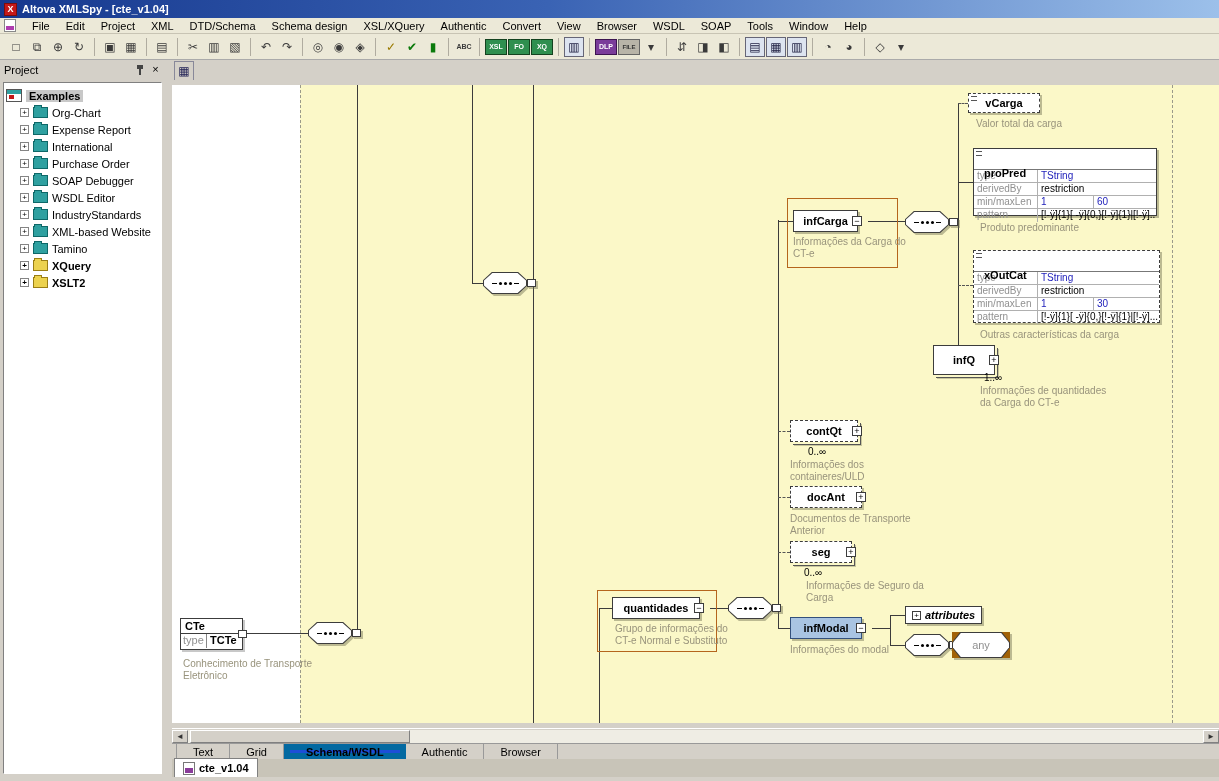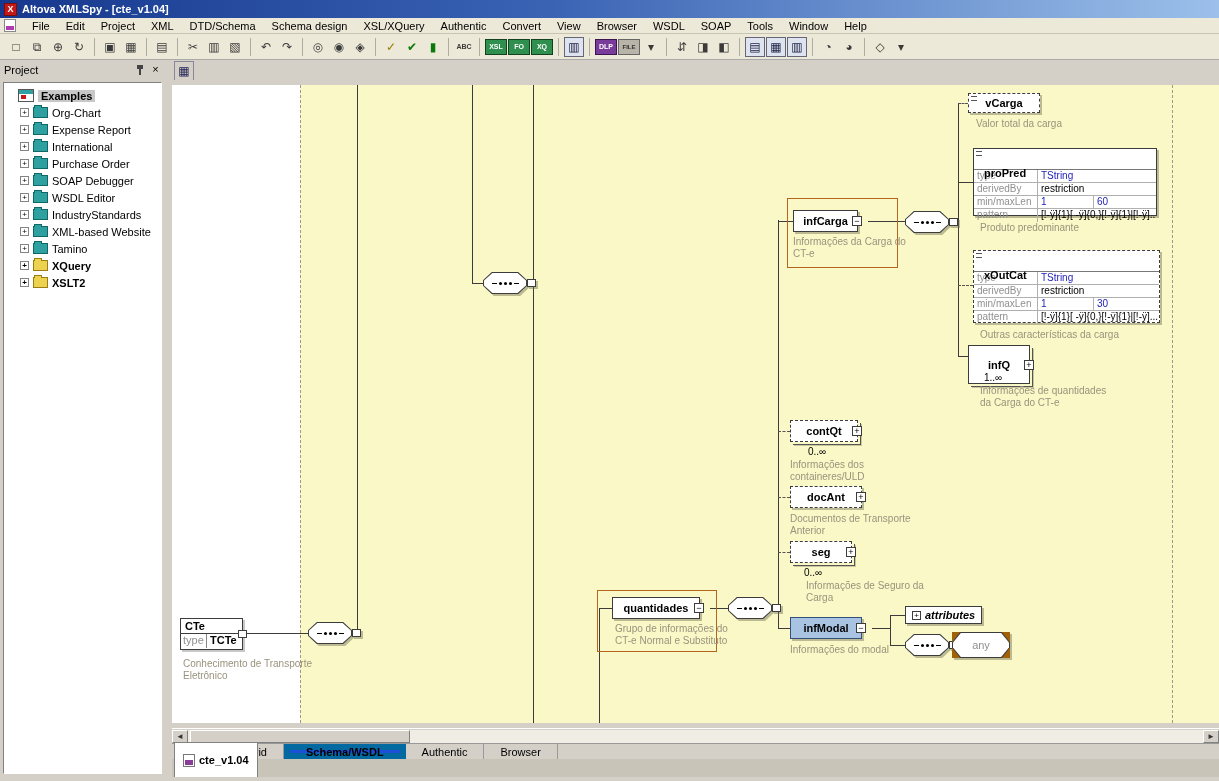--- a/index.html
+++ b/index.html
@@ -34,21 +34,21 @@
   .ppanel{position:absolute;left:0;top:60px;width:166px;height:721px;background:#d4d0c8}
   .ptitle{height:20px;display:flex;align-items:center;padding:0 4px;gap:4px}
   .ptitle .txt{flex:1}
   .pin{width:10px;height:12px;position:relative;cursor:default}
   .pin::before{content:"";position:absolute;left:2px;top:1px;width:6px;height:4px;background:#444}
   .pin::after{content:"";position:absolute;left:4px;top:5px;width:2px;height:6px;background:#444}
   .pclose{width:13px;height:13px;text-align:center;line-height:11px;font-size:11px;cursor:default}
   .tree{position:absolute;left:3px;top:22px;width:159px;height:692px;background:#fff;
     border:1px solid;border-color:#808080 #fff #fff #808080;overflow:hidden;padding-top:4px}
   .trow{display:flex;align-items:center;height:17px;gap:4px;padding-left:16px;white-space:nowrap}
-  .trow.root{padding-left:14px;font-weight:bold}
+  .trow.root{padding-left:2px;font-weight:bold}
   .trow.boldrow{font-weight:bold}
   .texp{width:9px;height:9px;border:1px solid #848484;background:#fff;font-size:8px;
     line-height:7px;text-align:center;flex:none}
   .tfold{width:15px;height:11px;background:#2fa0a0;border:1px solid #0e6868;position:relative;flex:none}
   .tfold::before{content:"";position:absolute;top:-3px;left:0px;width:6px;height:2px;
     background:inherit;border:1px solid #0e6868;border-bottom:none}
   .tfold.yel{background:#ecd24e;border-color:#9a7e14}
   .tfold.yel::before{border-color:#9a7e14}
   .proj-ico{width:16px;height:13px;border:1px solid #555;background:#fff;position:relative;flex:none}
   .proj-ico::before{content:"";position:absolute;left:0;top:0;right:0;height:4px;background:#2fa0a0}
@@ -118,21 +118,21 @@
   .strack{flex:1;height:13px;background:#efede4;position:relative}
   .sthumb{position:absolute;left:2px;top:0;width:220px;height:13px;background:#d4d0c8;
     border:1px solid;border-color:#fff #808080 #808080 #fff}
   .viewtabs{position:absolute;left:0;top:683px;width:1047px;height:16px;background:#d4d0c8;
     display:flex;align-items:stretch;padding-left:4px;border-top:1px solid #999}
   .vtab{padding:1px 16px;border-right:1px solid #999;display:flex;align-items:center;cursor:default}
   .vtab:first-child{border-left:1px solid #999}
   .vtab.active{border:6px solid #0369a1;background:#1d4ed8;font-weight:bold}
   .doctabs{position:absolute;left:0;top:699px;width:1047px;height:18px;background:#c8c4b8;
     display:flex;align-items:flex-end;padding-left:2px}
-  .dtab{height:35px;background:#fff;border:1px solid #808080;border-bottom:none;display:flex;
+  .dtab{height:19px;background:#fff;border:1px solid #808080;border-bottom:none;display:flex;
     align-items:center;gap:4px;padding:4px 8px;font-weight:bold}
   .xsd-ico{width:12px;height:13px;background:#fff;border:1px solid #777;position:relative;flex:none}
   .xsd-ico::after{content:"";position:absolute;left:1px;right:1px;bottom:1px;height:5px;background:#8a3c9a}
   .bottomfill{position:absolute;left:0;top:717px;width:1047px;height:4px;background:#d4d0c8}
 </style>
 </head>
 <body>
 
 <div class="app">
 
@@ -454,21 +454,21 @@
           <span class="ft-val blue" style="border-right:1px solid #b0b0b0;max-width:56px">1</span>
           <span class="ft-val blue">30</span>
         </div>
         <div class="ft-row">
           <span class="ft-label">pattern</span>
           <span class="ft-val">[!-ÿ]{1}[ -ÿ]{0,}[!-ÿ]{1}|[!-ÿ]...</span>
         </div>
       </div>
       <div class="ann" style="left:808px;top:249px">Outras características da carga</div>
 
-      <div class="box stack" style="left:796px;top:265px;width:62px;height:39px">
+      <div class="box stack" style="left:761px;top:265px;width:62px;height:30px">
         <span>infQ</span>
         <span class="exp">+</span>
       </div>
       <div class="occ" style="left:812px;top:292px">1..∞</div>
       <div class="ann" style="left:808px;top:305px">Informações de quantidades
 da Carga do CT-e</div>
 
       <div class="box dashedb stack" style="left:618px;top:340px;width:68px;height:22px">
         <span>contQt</span>
         <span class="exp">+</span>

